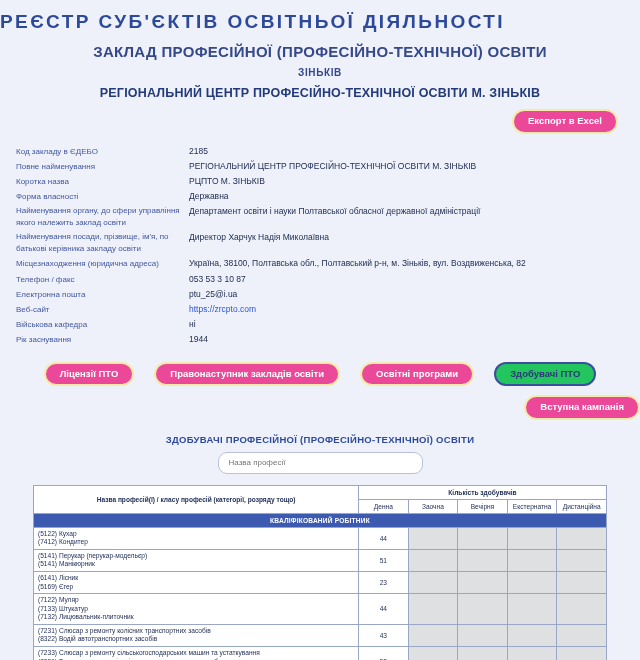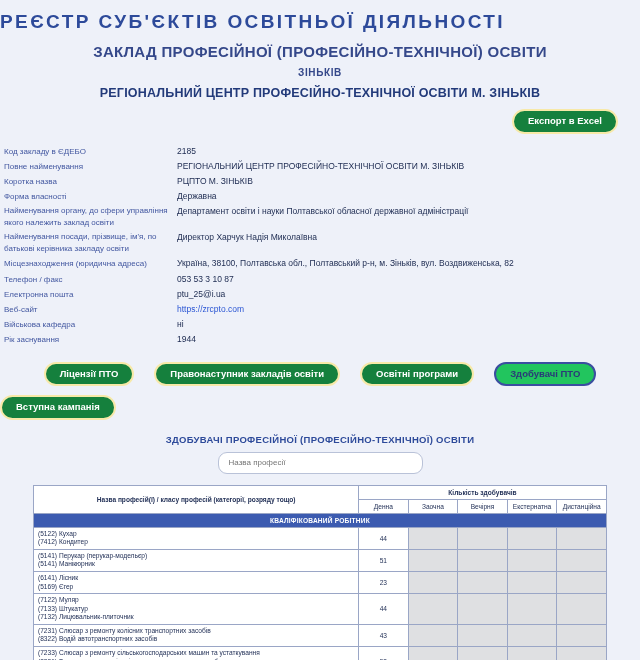--- a/index.html
+++ b/index.html
@@ -48,41 +48,41 @@
     margin-top: 8px;
   }
 
   
   .export-wrap {
     display: flex; justify-content: flex-end;
     padding-right: 22px; margin-top: 9px;
   }
   .pill {
     display: inline-block;
-    background: #15803d;
+    background: #ec4899;
     color: #ffffff;
     border: 2px solid #f7e9a8;
     border-radius: 14px;
     font-size: 9.5px;
     font-weight: bold;
     padding: 5px 14px 6px 14px;
     cursor: pointer;
     white-space: nowrap;
     line-height: 1;
   }
   .pill.active {
     background: #22c55e;
     color: #2a3a78;
     border-color: #3b4ea0;
   }
 
   
   .info {
     margin-top: 10px;
-    padding-left: 4px;
+    padding-left: 16px;
     display: grid;
     grid-template-columns: 173px 1fr;
     row-gap: 0px;
     font-size: 8px;
   }
   .info .lbl {
     color: #4257a0;
     font-size: 8px;
     line-height: 13.2px;
     padding-top: 1px;
@@ -98,21 +98,21 @@
   }
   .info .val a { color: #2b56d4; text-decoration: none; }
   .info .lbl.two { line-height: 12px; }
 
   
   .tabs-row {
     display: flex; justify-content: center; align-items: center;
     gap: 20px; margin-top: 14px;
   }
   .tabs-row-2 {
-    display: flex; justify-content: flex-start; align-items: center;
+    display: flex; justify-content: flex-end; align-items: center;
     margin-top: 9px;
   }
 
   
   .section-title {
     text-align: center;
     font-size: 9.5px;
     font-weight: bold;
     color: #2d4a9a;
     letter-spacing: 0.3px;

